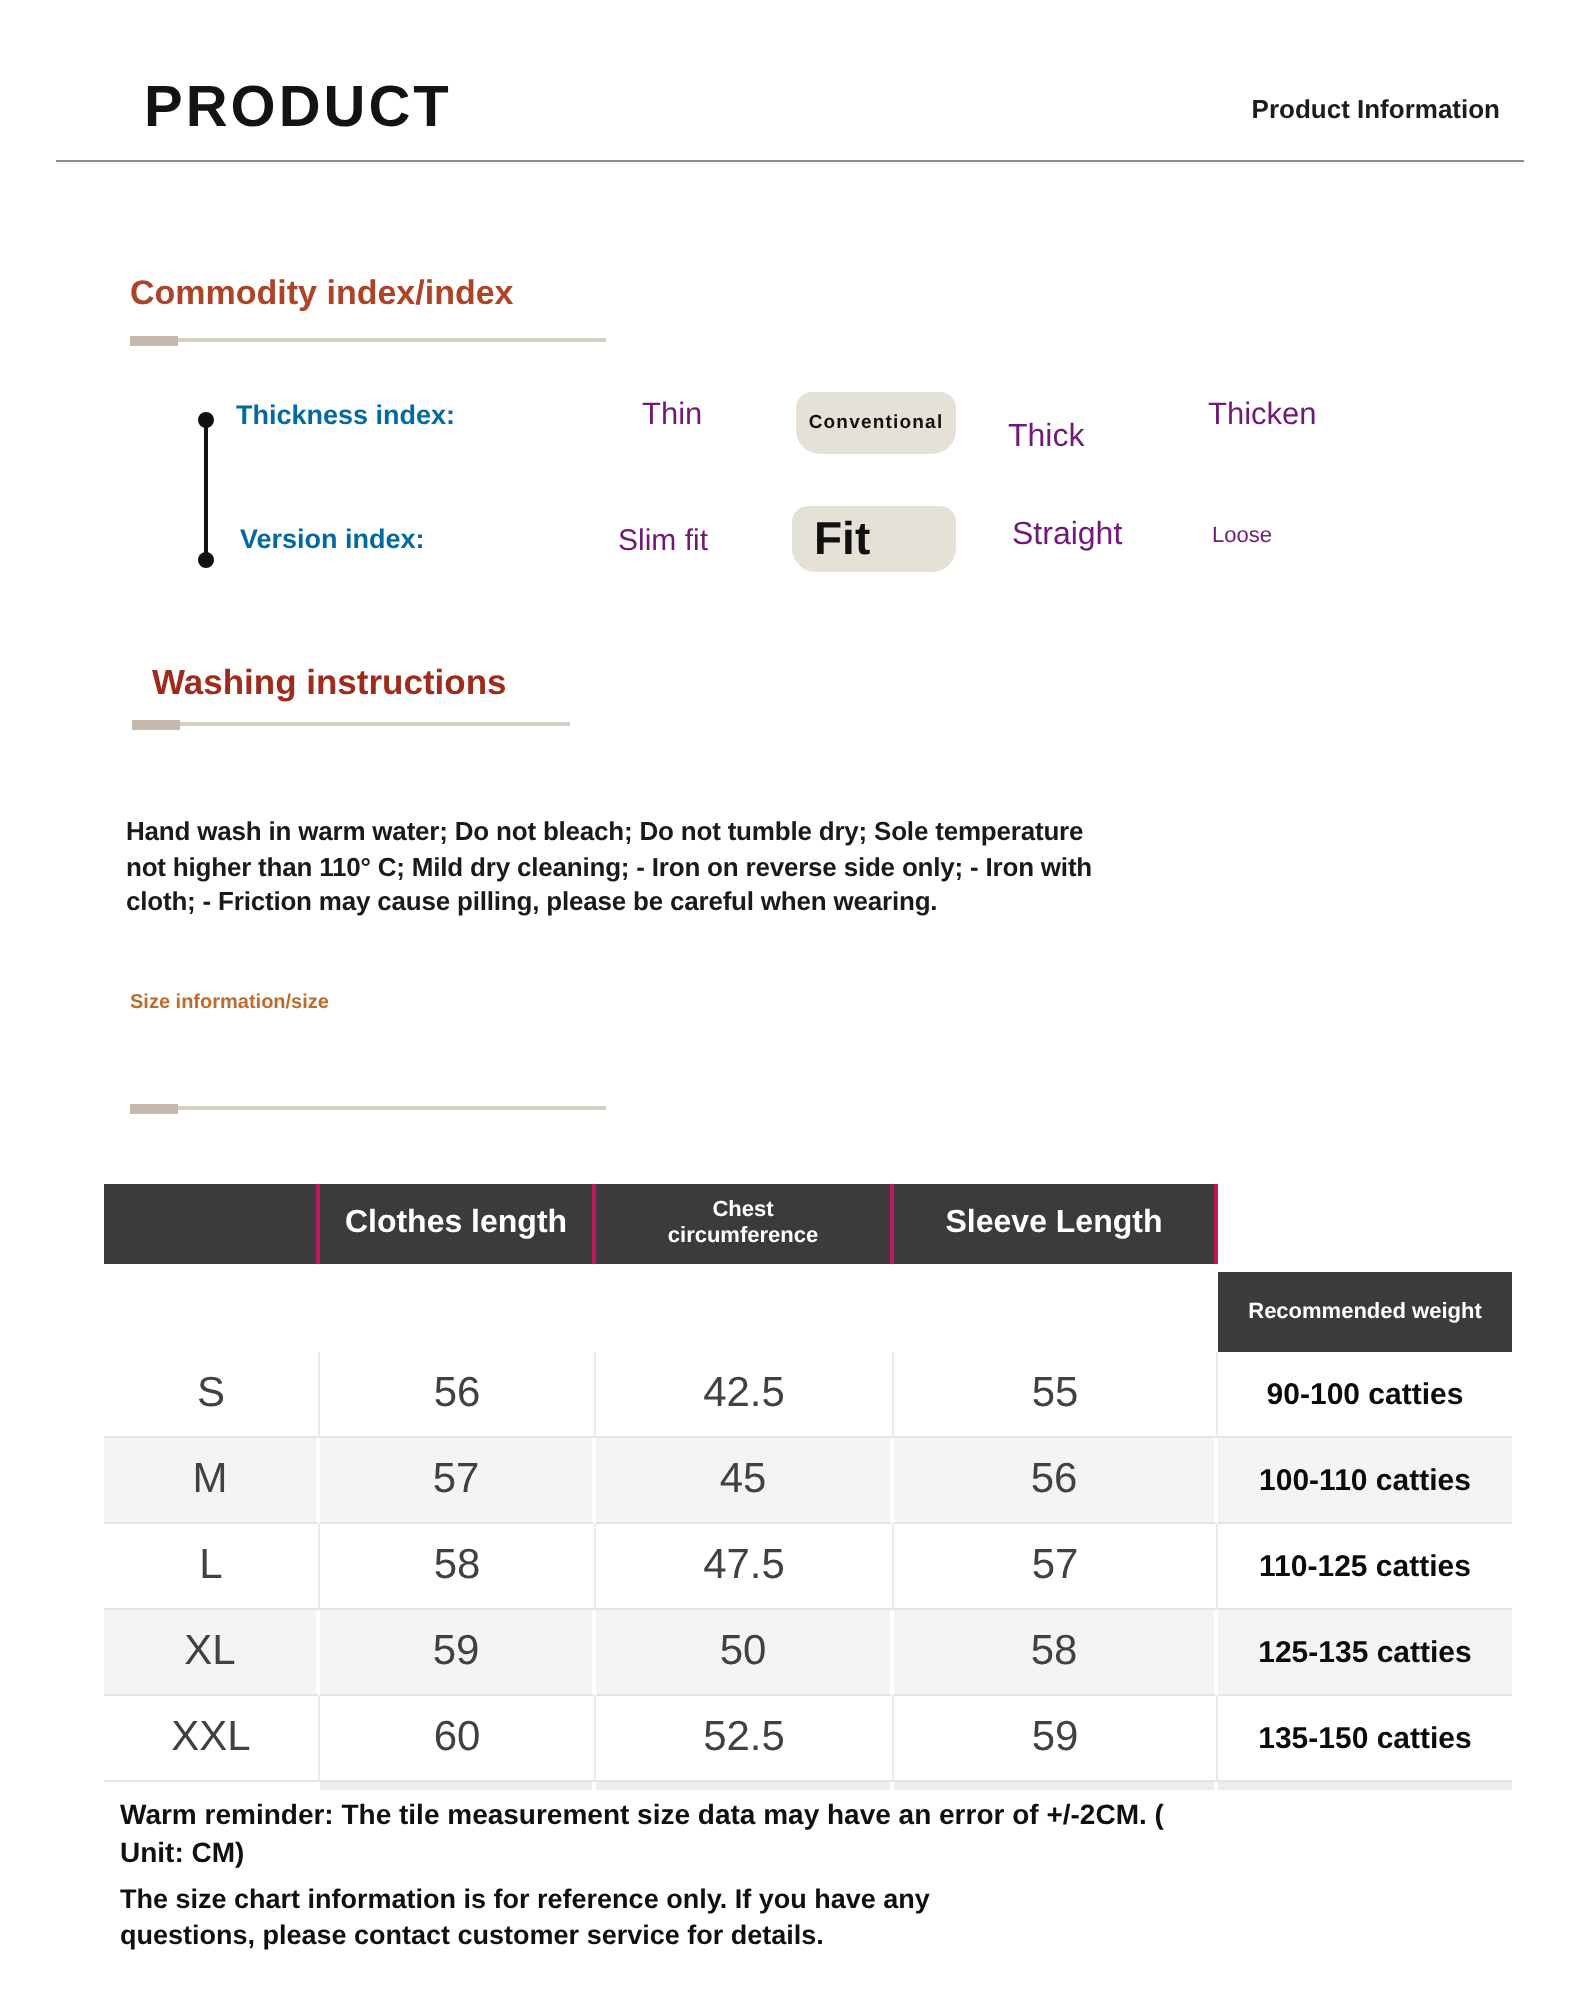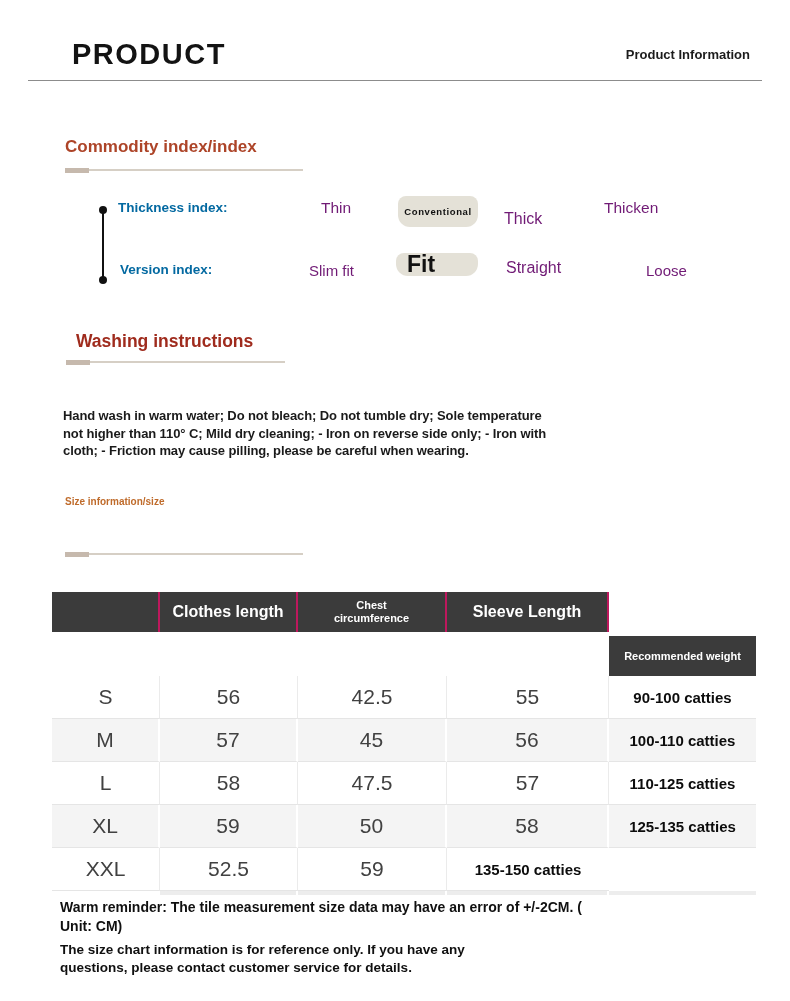--- a/index.html
+++ b/index.html
@@ -39,25 +39,25 @@
   .dot-bottom{left:99px;top:276px;}
   .idx-label{position:absolute;font-weight:700;font-size:13.5px;color:#0369a1;}
   .lbl-thickness{left:118px;top:200px;}
   .lbl-version{left:120px;top:262px;}
   .opt{position:absolute;font-weight:400;color:#701a75;}
   .opt-thin{left:321px;top:199px;font-size:15.5px;}
   .opt-thick{left:504px;top:198px;font-size:16px;margin-top:12px;}
   .opt-thicken{left:604px;top:199px;font-size:15.5px;}
   .opt-slimfit{left:309px;top:262px;font-size:15px;}
   .opt-straight{left:506px;top:259px;font-size:16px;}
-  .opt-loose{left:606px;top:262px;font-size:15px;margin-left:40px;}
+  .opt-loose{left:606px;top:262px;font-size:11px;}
   .chip{position:absolute;background:var(--chip-bg);border-radius:8px 8px 12px 12px;}
   .chip-conventional{left:398px;top:196px;width:80px;height:31px;display:flex;align-items:center;justify-content:center;
     font-size:9.5px;font-weight:700;letter-spacing:0.6px;color:#111;}
-  .chip-fit{left:396px;top:253px;width:82px;height:23px;display:flex;align-items:center;
+  .chip-fit{left:396px;top:253px;width:82px;height:33px;display:flex;align-items:center;
     padding-left:11px;box-sizing:border-box;font-size:23px;font-weight:700;color:#111;}
   
   .wash-body{position:absolute;left:63px;top:407px;width:680px;margin:0;
     font-size:13px;font-weight:700;line-height:17.5px;color:#1a1a1a;white-space:pre-line;letter-spacing:-0.1px;}
   
   .size-table{position:absolute;left:52px;top:592px;width:704px;}
   .trow{display:grid;grid-template-columns:108px 138px 149px 162px 147px;}
   .th{background:var(--table-header-bg);color:#fff;height:40px;display:flex;align-items:center;justify-content:center;
     text-align:center;font-weight:700;border-right:2px solid #be185d;white-space:pre-line;}
   .th:last-child{border-right:none;margin-top:44px;}
@@ -152,20 +152,21 @@
     </div>
     <div class="trow row-alt">
       <div class="td">XL</div>
       <div class="td">59</div>
       <div class="td">50</div>
       <div class="td">58</div>
       <div class="td weight">125-135 catties</div>
     </div>
     <div class="trow">
       <div class="td">XXL</div>
+      <div class="td">60</div>
       <div class="td">52.5</div>
       <div class="td">59</div>
       <div class="td weight">135-150 catties</div>
     </div>
     <div class="trow sliver">
       <div></div>
         <div></div>
         <div></div>
         <div></div>
         <div></div>

